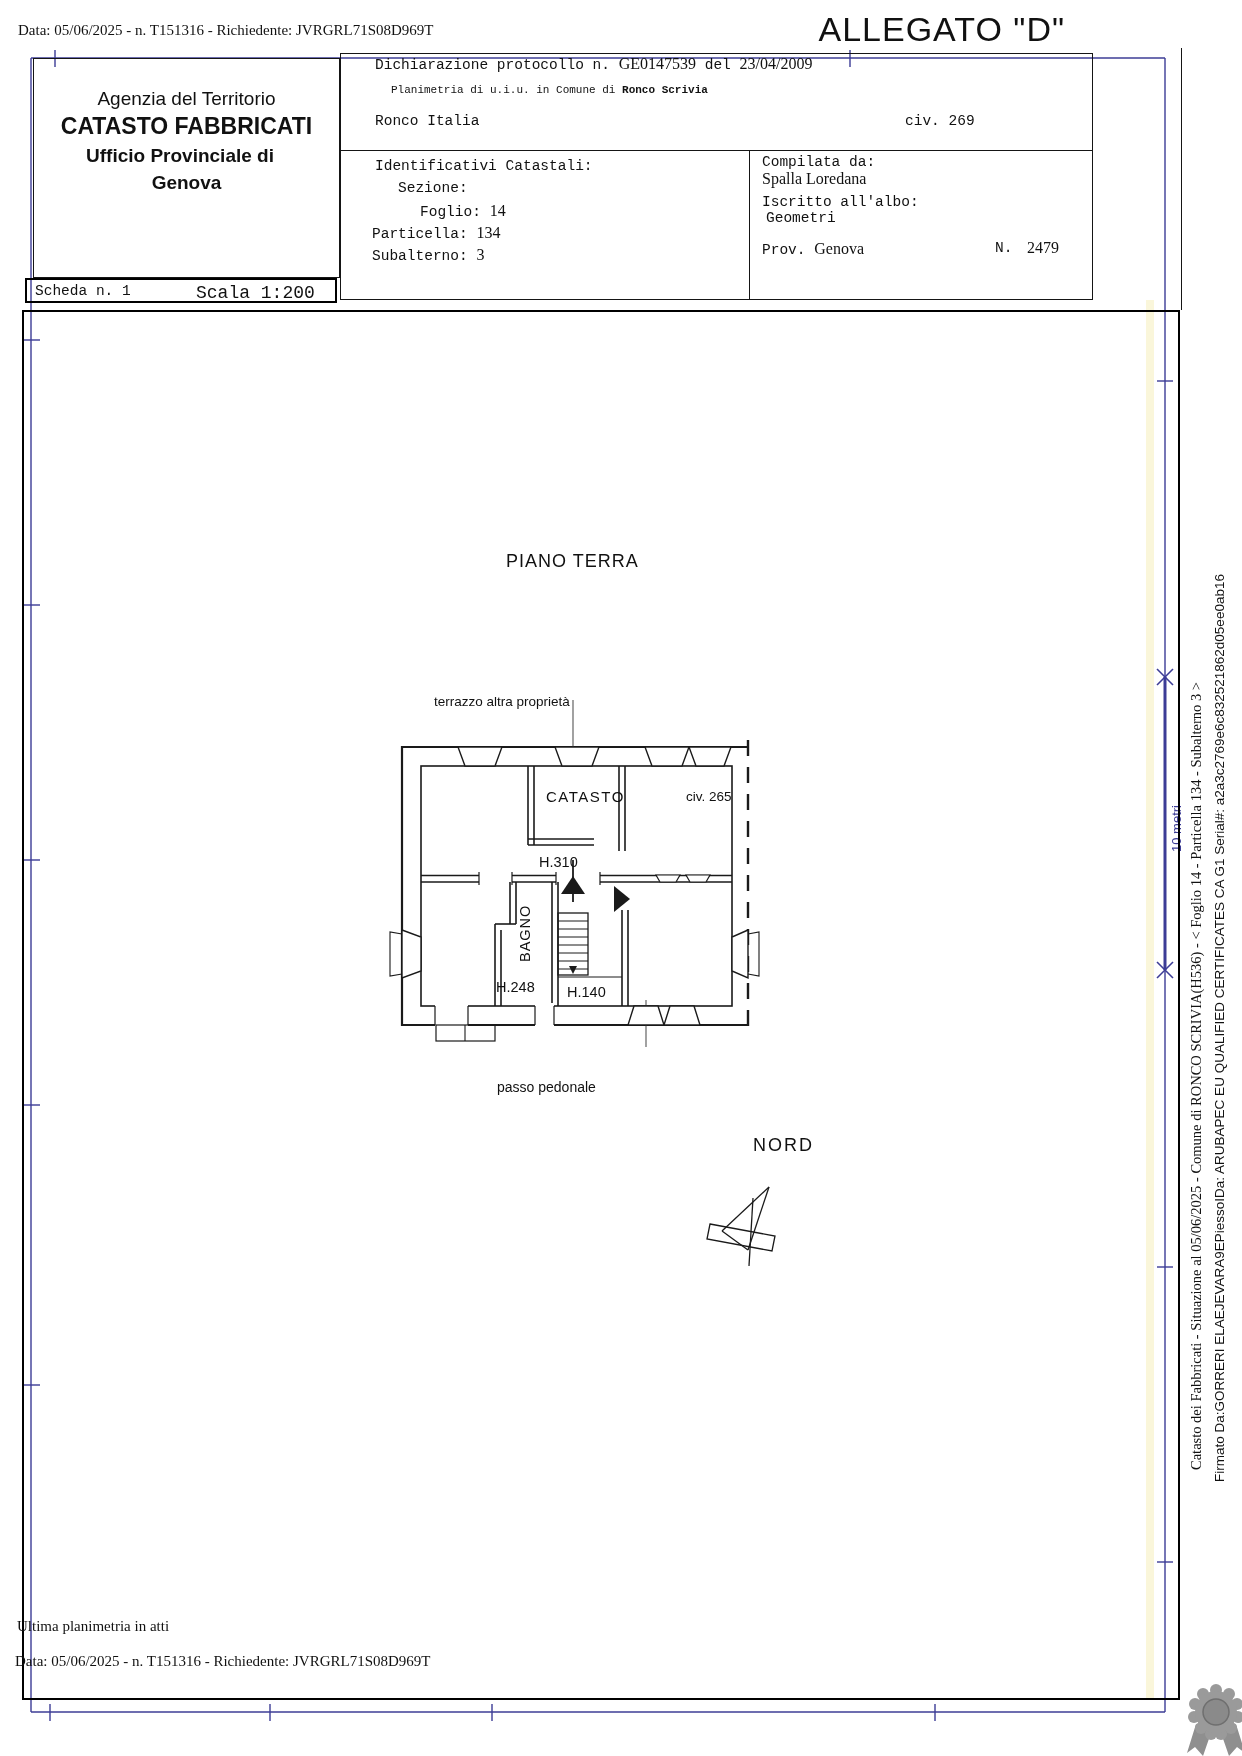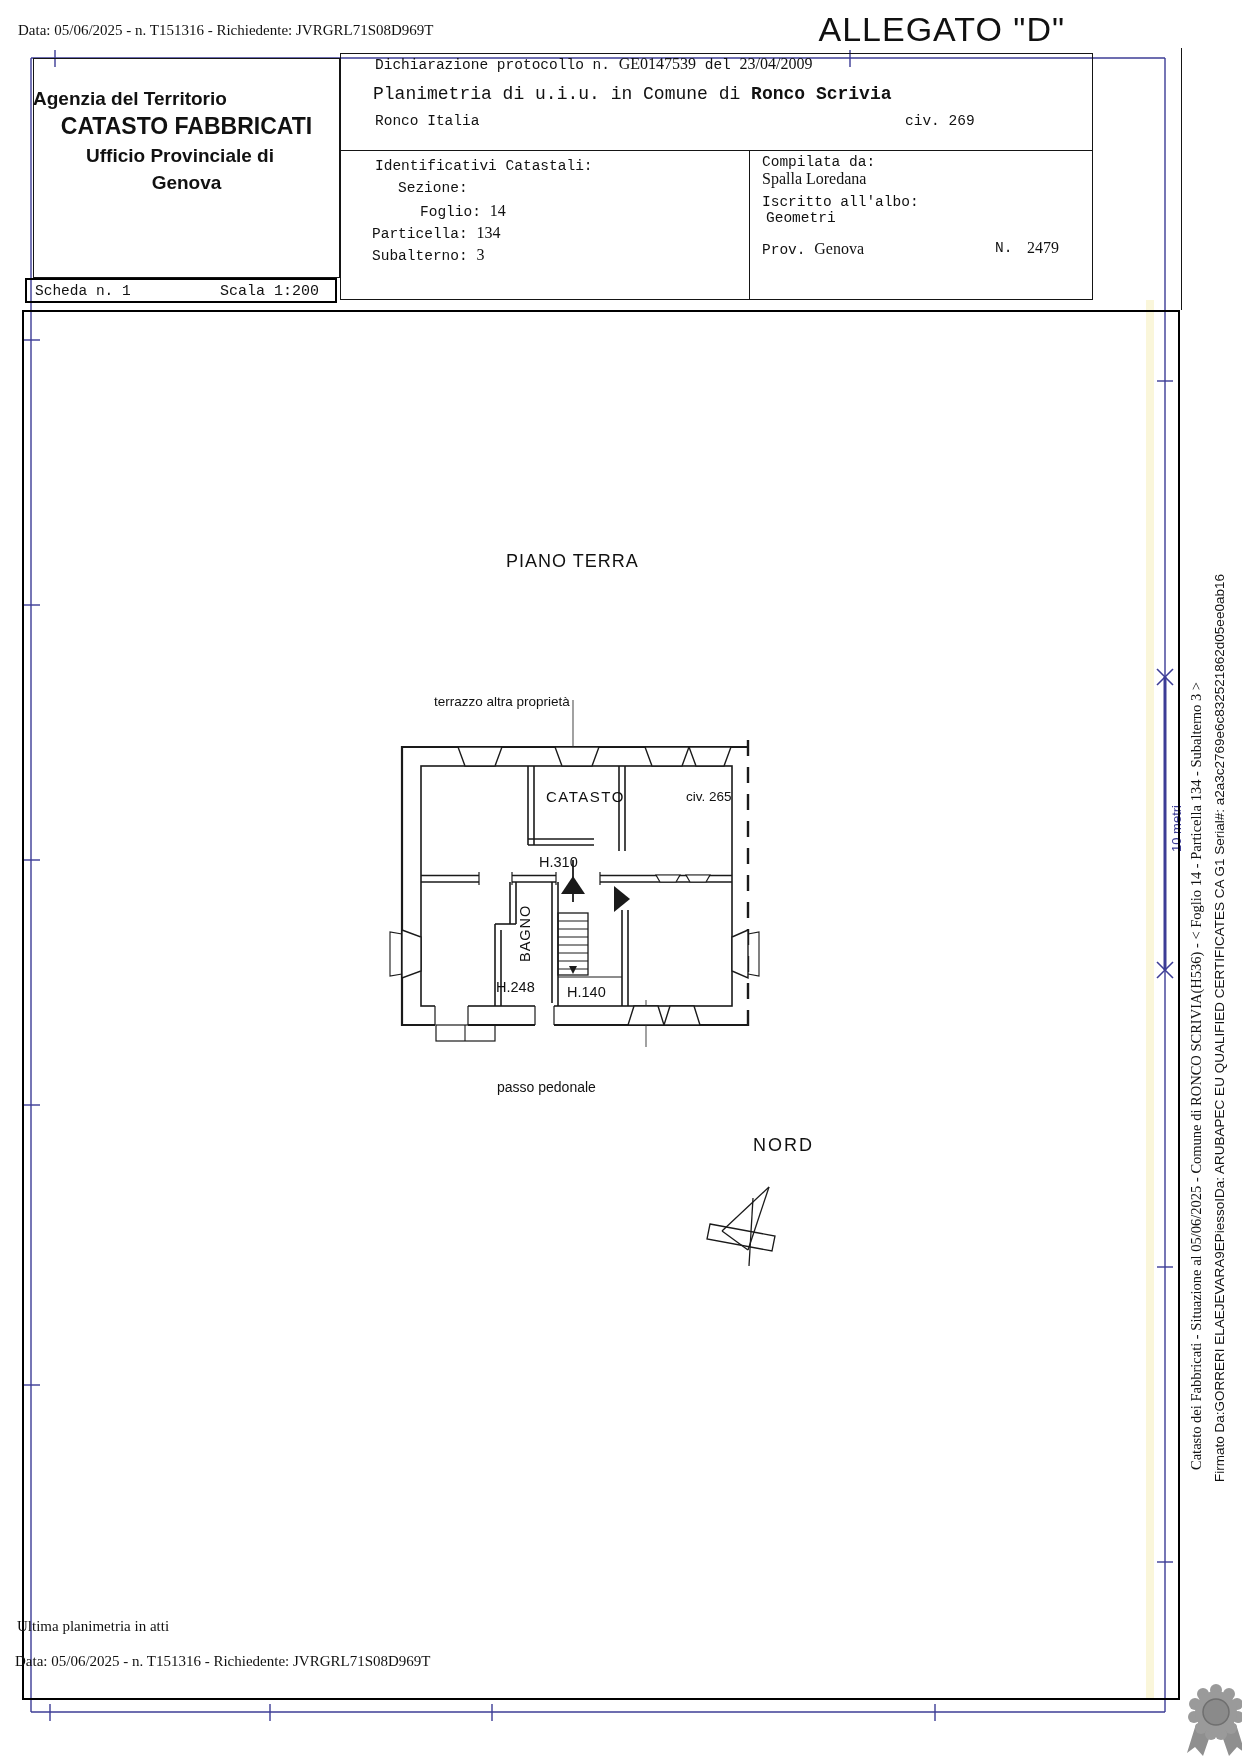--- a/index.html
+++ b/index.html
@@ -165,40 +165,40 @@
       <circle cx="0" cy="0" r="21" fill="#9a9a9a"></circle>
       <circle cx="0" cy="0" r="13" fill="#8a8a8a" stroke="#6f6f6f" stroke-width="1.5"></circle>
     </g>
   </svg>
 
   <div class="abs serif" style="left:18px;top:22px;font-size:15px;">Data: 05/06/2025 - n. T151316 - Richiedente: JVRGRL71S08D969T</div>
 
   <div class="abs sans" style="left:790px;top:10px;width:275px;text-align:right;font-size:34px;letter-spacing:1px;">ALLEGATO "D"</div>
 
   <div class="box" style="left:33px;top:58px;width:307px;height:220px;"></div>
-  <div class="abs sans" style="left:33px;top:88px;width:307px;font-size:19px;font-weight:bold;">Agenzia del Territorio</div>
+  <div class="abs sans" style="left:33px;top:88px;width:307px;text-align:center;font-size:19px;font-weight:normal;">Agenzia del Territorio</div>
   <div class="abs sans" style="left:33px;top:113px;width:307px;text-align:center;font-size:23px;font-weight:bold;">CATASTO FABBRICATI</div>
   <div class="abs sans" style="left:33px;top:145px;width:294px;text-align:center;font-size:19px;font-weight:bold;">Ufficio Provinciale di</div>
   <div class="abs sans" style="left:33px;top:172px;width:307px;text-align:center;font-size:19px;font-weight:bold;">Genova</div>
 
   <div class="box thick" style="left:25px;top:278px;width:312px;height:25px;border-color:#000;"></div>
   <div class="abs mono" style="left:35px;top:283px;font-size:14.5px;">Scheda n. 1</div>
-  <div class="abs mono" style="left:196px;top:283px;font-size:15px;margin-left:24px;">Scala 1:200</div>
+  <div class="abs mono" style="left:196px;top:283px;font-size:18px;">Scala 1:200</div>
 
   <div class="box" style="left:340px;top:53px;width:753px;height:247px;"></div>
   <div class="hline" style="left:340px;top:150px;width:753px;"></div>
   <div class="vline" style="left:749px;top:150px;height:150px;"></div>
 
   <div class="abs mono" style="left:375px;top:55px;font-size:14.5px;">
     <span>Dichiarazione protocollo n.</span>
     <span class="val">GE0147539</span>
     <span>del</span>
     <span class="val">23/04/2009</span>
   </div>
-  <div class="abs mono" style="left:373px;top:84px;font-size:18px;">
+  <div class="abs mono" style="left:391px;top:84px;font-size:11px;">
     <span>Planimetria di u.i.u. in Comune di</span>
     <span style="font-weight:bold;">Ronco Scrivia</span>
   </div>
   <div class="abs mono" style="left:375px;top:113px;font-size:14.5px;">Ronco Italia</div>
   <div class="abs mono" style="left:905px;top:113px;font-size:14.5px;">civ. 269</div>
 
   <div class="abs mono" style="left:375px;top:158px;font-size:14.5px;">Identificativi Catastali:</div>
   <div class="abs mono" style="left:398px;top:180px;font-size:14.5px;">Sezione:</div>
   <div class="abs mono" style="left:420px;top:202px;font-size:14.5px;">
     <span>Foglio:</span>

